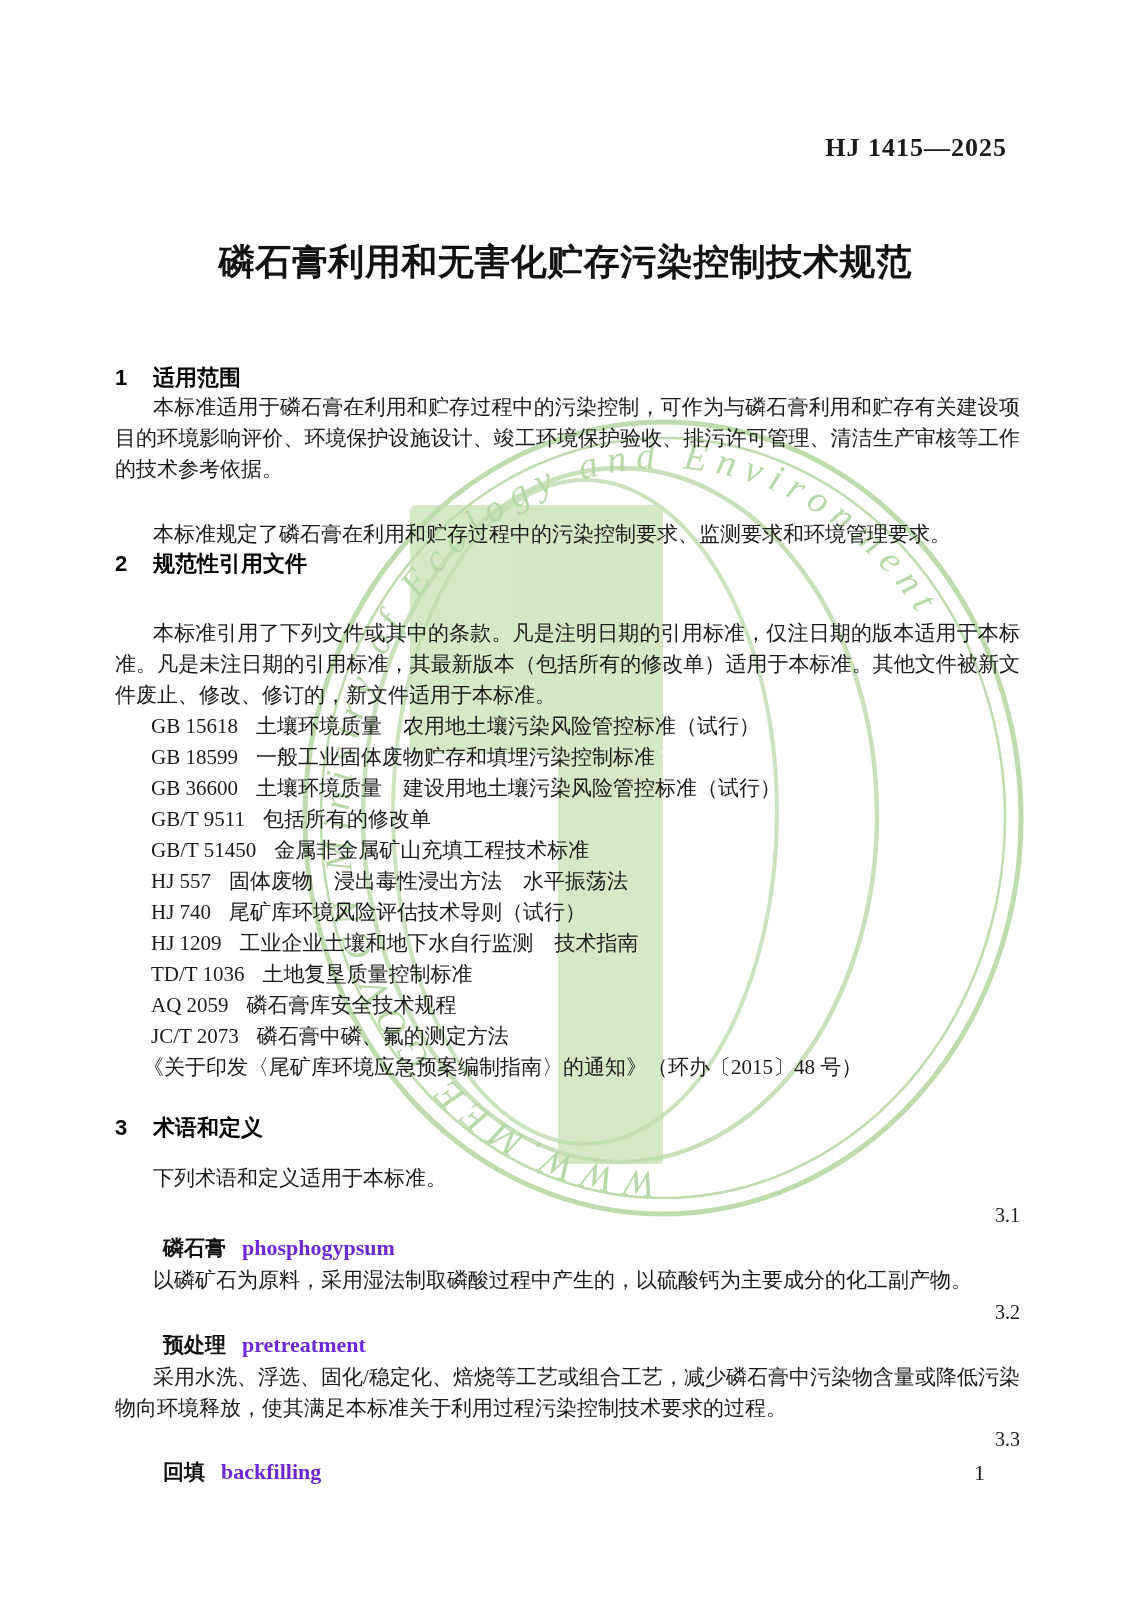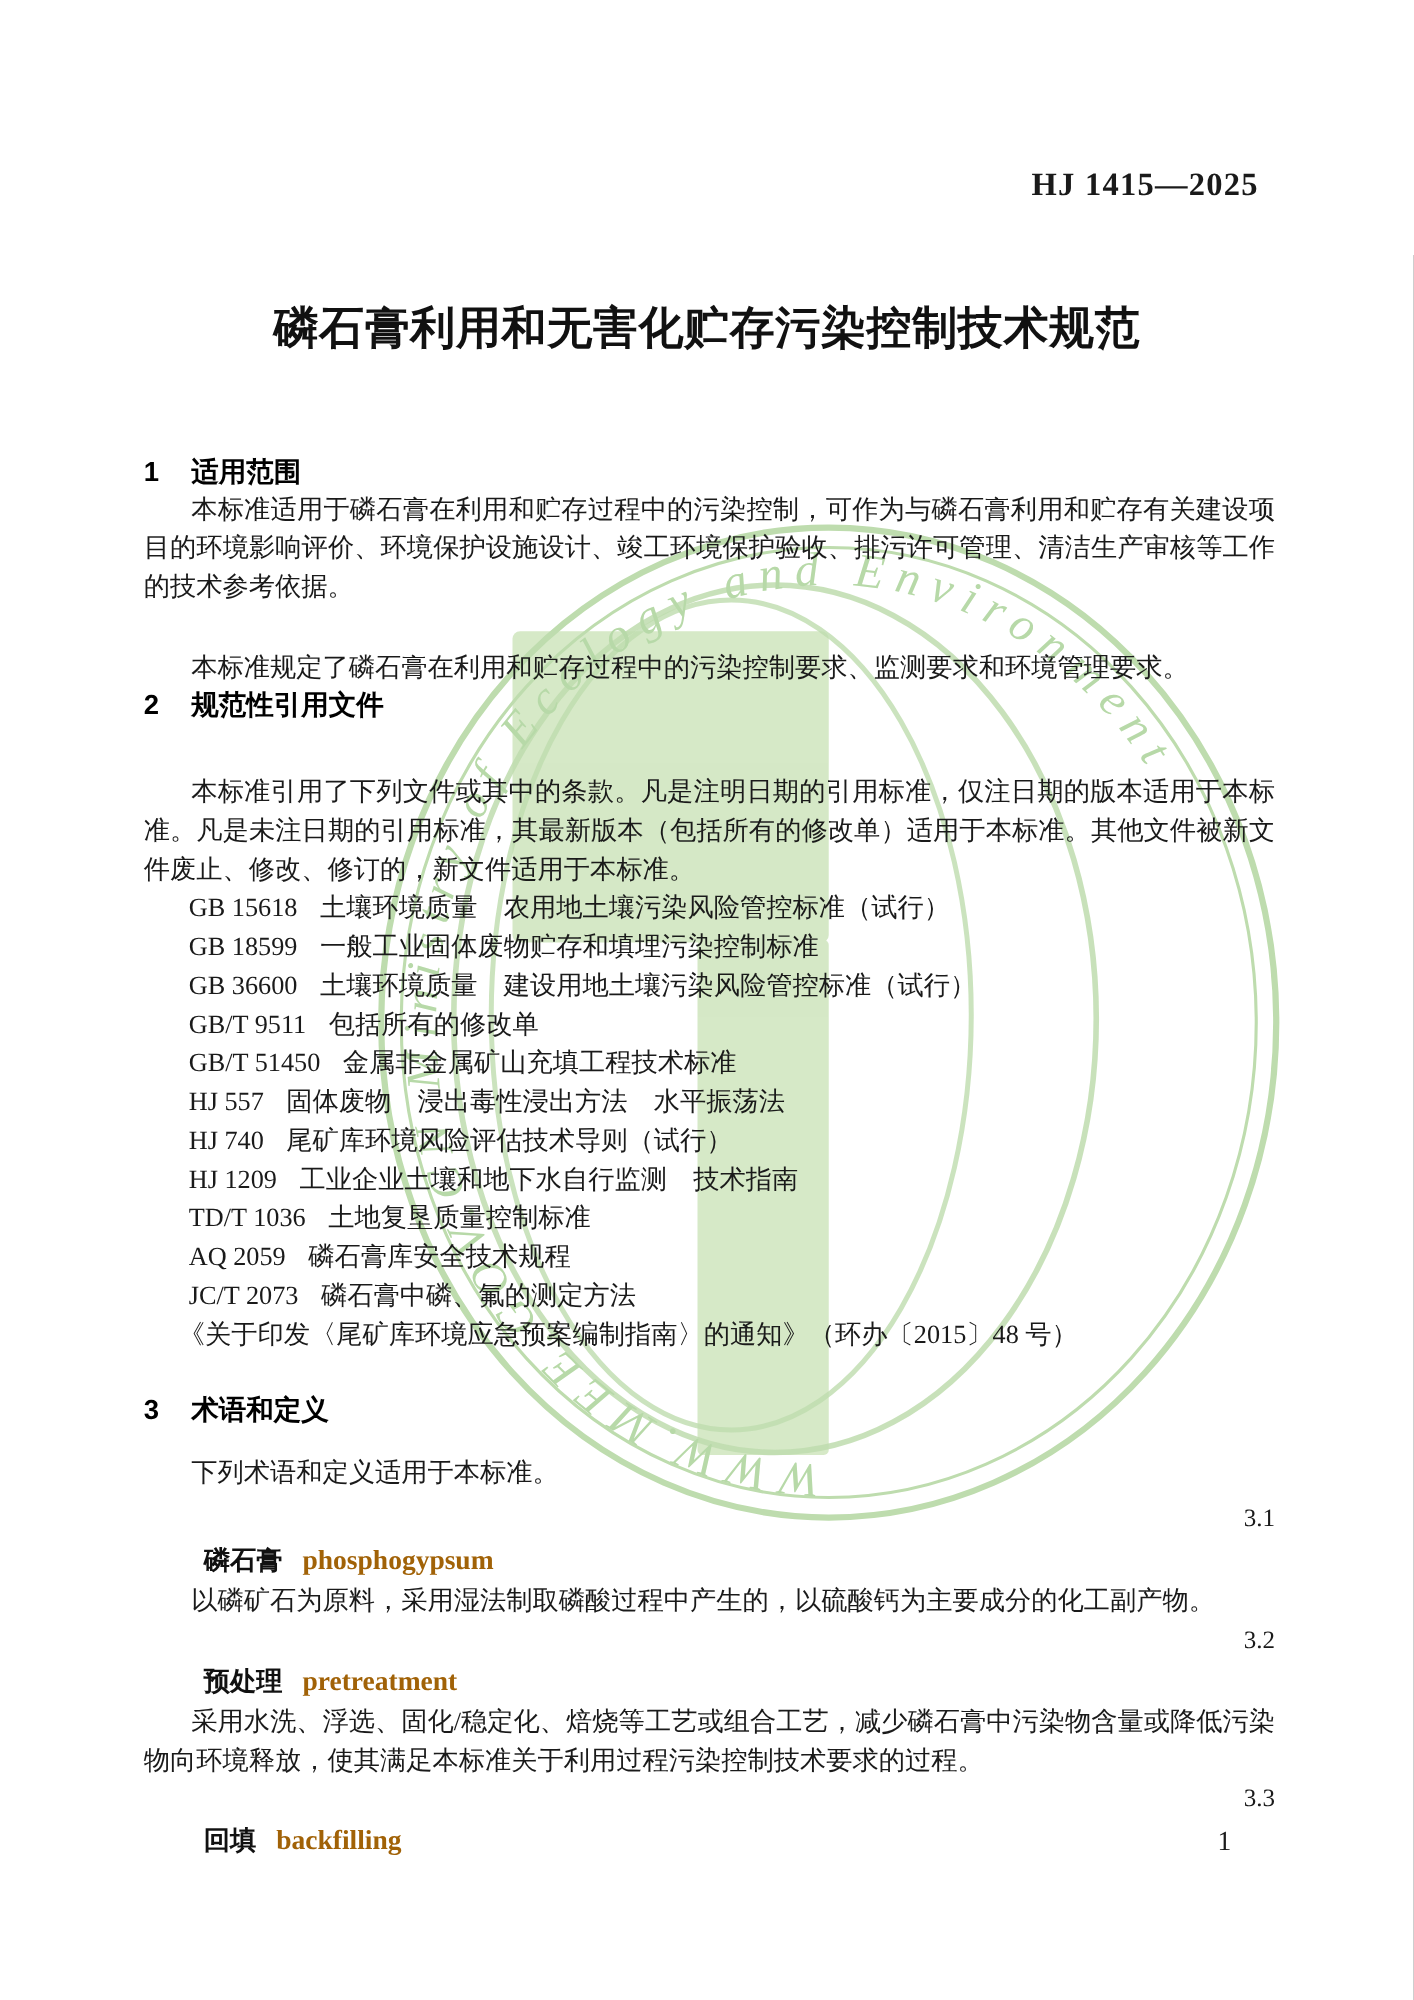--- a/index.html
+++ b/index.html
@@ -72,21 +72,21 @@
   .term-line{
     padding-left:48px;line-height:30px;height:30px;margin-top:3px;
     white-space:nowrap;
   }
   .term-zh{
     font-family:"Liberation Sans","DejaVu Sans",sans-serif;
     font-size:21px;font-weight:700;margin-right:16px;color:#111;
   }
   .term-en{
     font-family:"Liberation Serif","DejaVu Serif",serif;
-    font-size:22px;font-weight:700;color:#a16207;
+    font-size:22px;font-weight:700;color:#6d28d9;
   }
   .term-def{margin-top:2px;}
   .t2-num{margin-top:1px;}
   .t3-num{margin-top:0;}
   .page-number{
     position:absolute;left:974px;top:1460px;z-index:2;
     font-size:22px;font-family:"Liberation Serif","DejaVu Serif",serif;
   }
 </style>
 </head>

